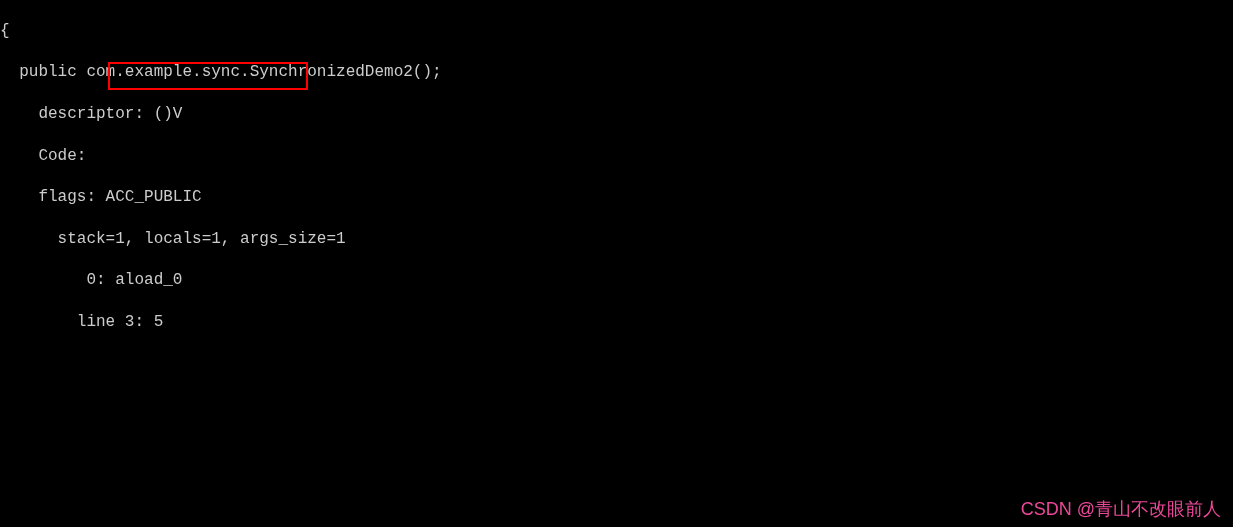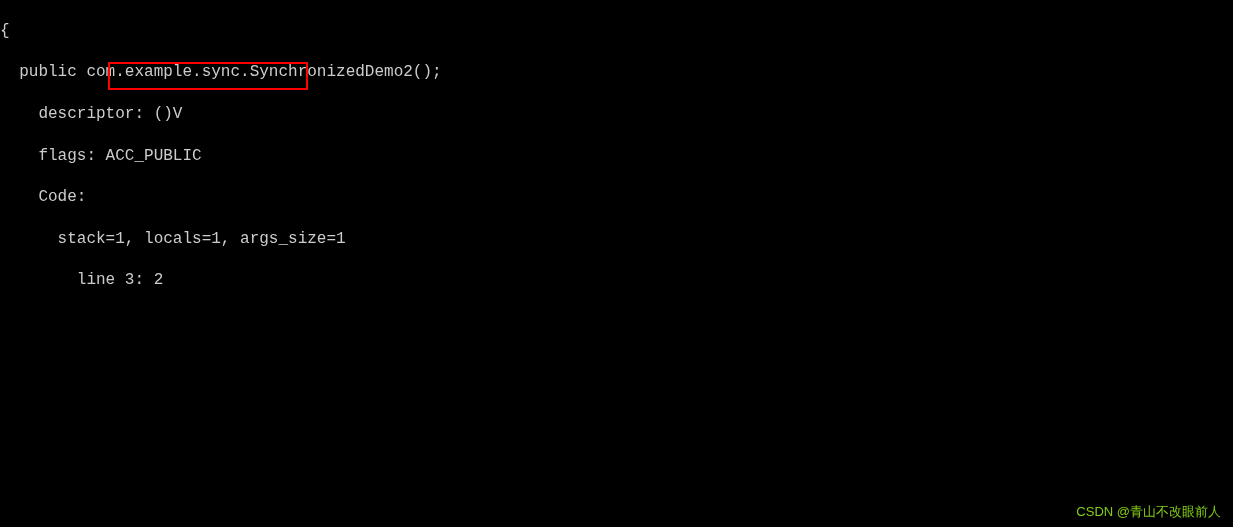--- a/index.html
+++ b/index.html
@@ -26,37 +26,38 @@
       left: 108px;
       top: 62px;
       width: 200px;
       height: 28px;
       pointer-events: none;
     }
     .watermark {
       position: absolute;
       bottom: 6px;
       right: 12px;
-      color: #84cc16;
+      color: #ec4899;
       font-family: Arial, sans-serif;
-      font-size: 13px;
+      font-size: 18px;
       margin-top: 24px;
     }
   </style>
 </head>
 <body>
 
 <div class="code-container">
 <span class="line">{</span>
 <span class="line">  public com.example.sync.SynchronizedDemo2();</span>
 <span class="line">    descriptor: ()V</span>
+<span class="line">    Code:</span>
 <span class="line">    flags: ACC_PUBLIC</span>
-<span class="line">    Code:</span>
 <span class="line">      stack=1, locals=1, args_size=1</span>
-<span class="line">        line 3: 2</span>
+<span class="line">         0: aload_0</span>
+<span class="line">        line 3: 5</span>
 <span class="line"></span>
 
 
 
 
 
 
 
 
 

